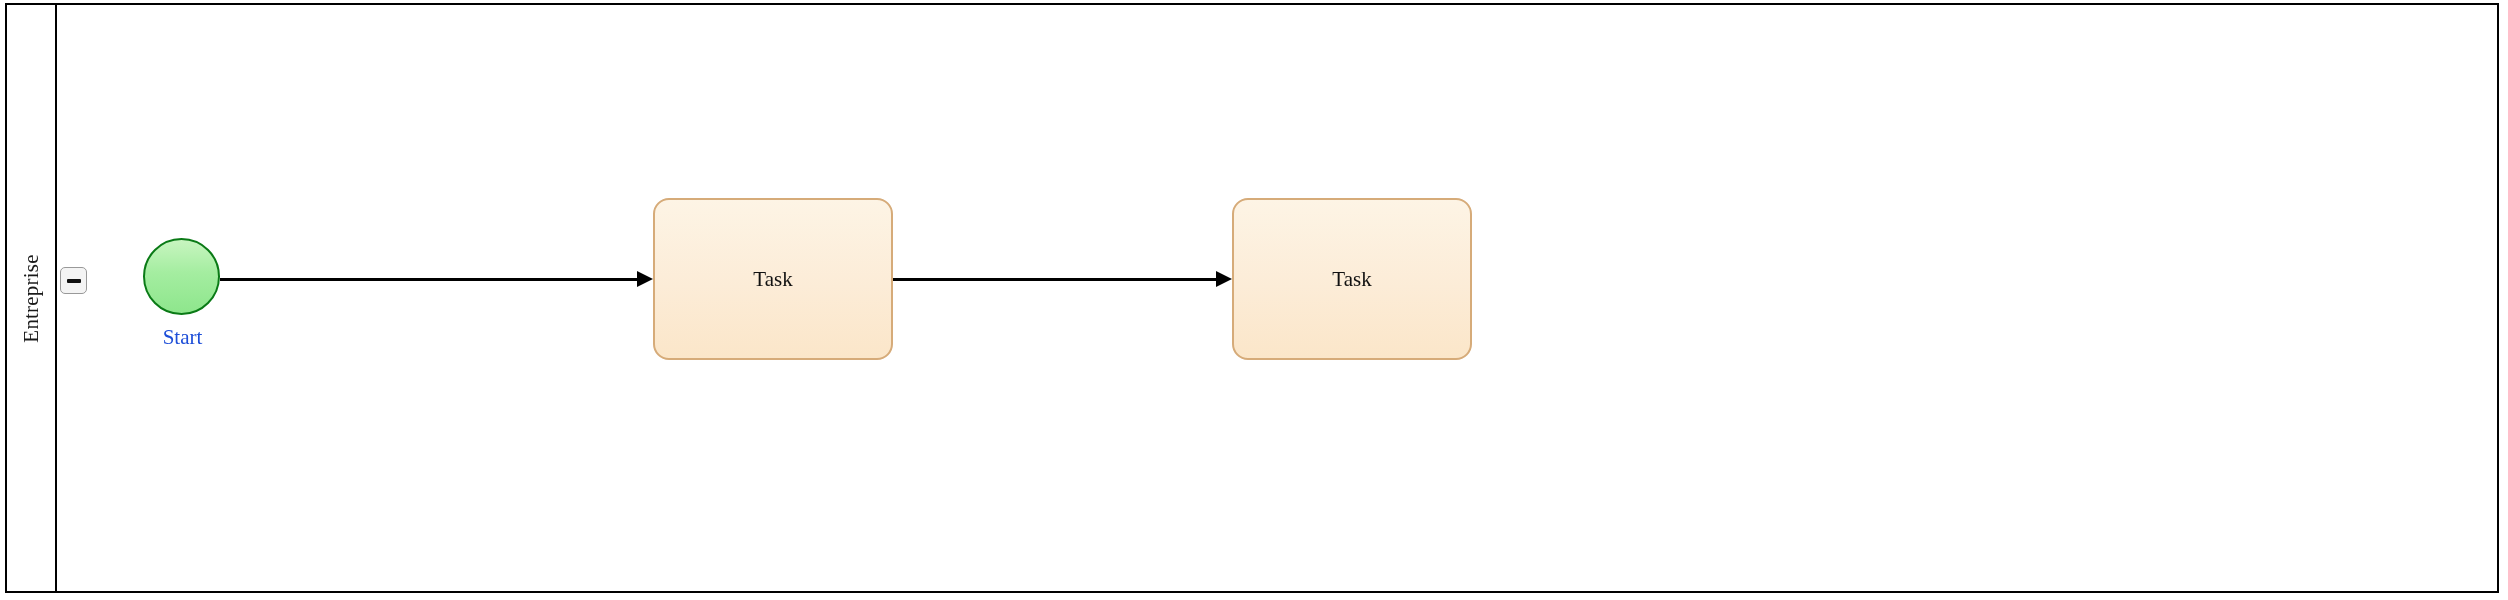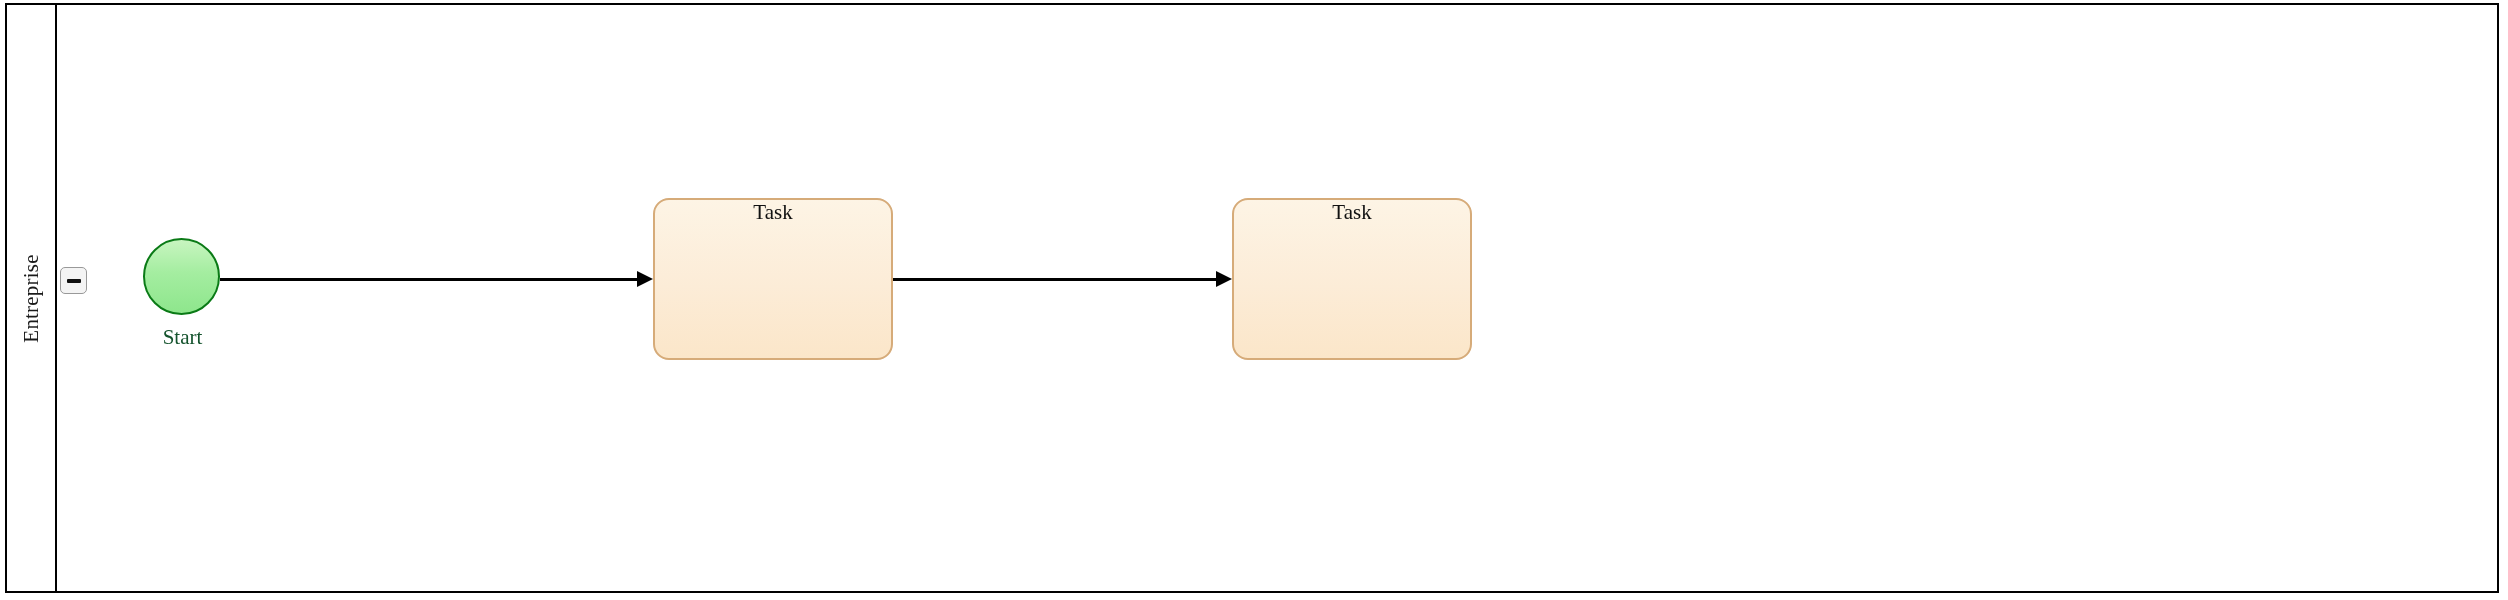--- a/index.html
+++ b/index.html
@@ -103,33 +103,33 @@
     border-radius: 50%;
     background: linear-gradient(180deg, #c8f5c0 0%, #a4eda0 45%, #8ee68c 100%);
   }
   .start-event-label {
     position: absolute;
     left: 100px;
     top: 325px;
     width: 165px;
     text-align: center;
     font-size: 21px;
-    color: #14532d;
+    color: #1d4ed8;
     white-space: nowrap;
   }
 
   
   .task {
     position: absolute;
     box-sizing: border-box;
     border: 2px solid #d6ab79;
     border-radius: 16px;
     background: linear-gradient(180deg, #fdf4e5 0%, #fcecd7 55%, #fbe6c9 100%);
     display: flex;
-    align-items: flex-start;
+    align-items: center;
     justify-content: center;
   }
   .task-label {
     font-size: 21px;
     color: #111111;
     white-space: nowrap;
   }
   #task-1 {
     left: 653px;
     top: 198px;

